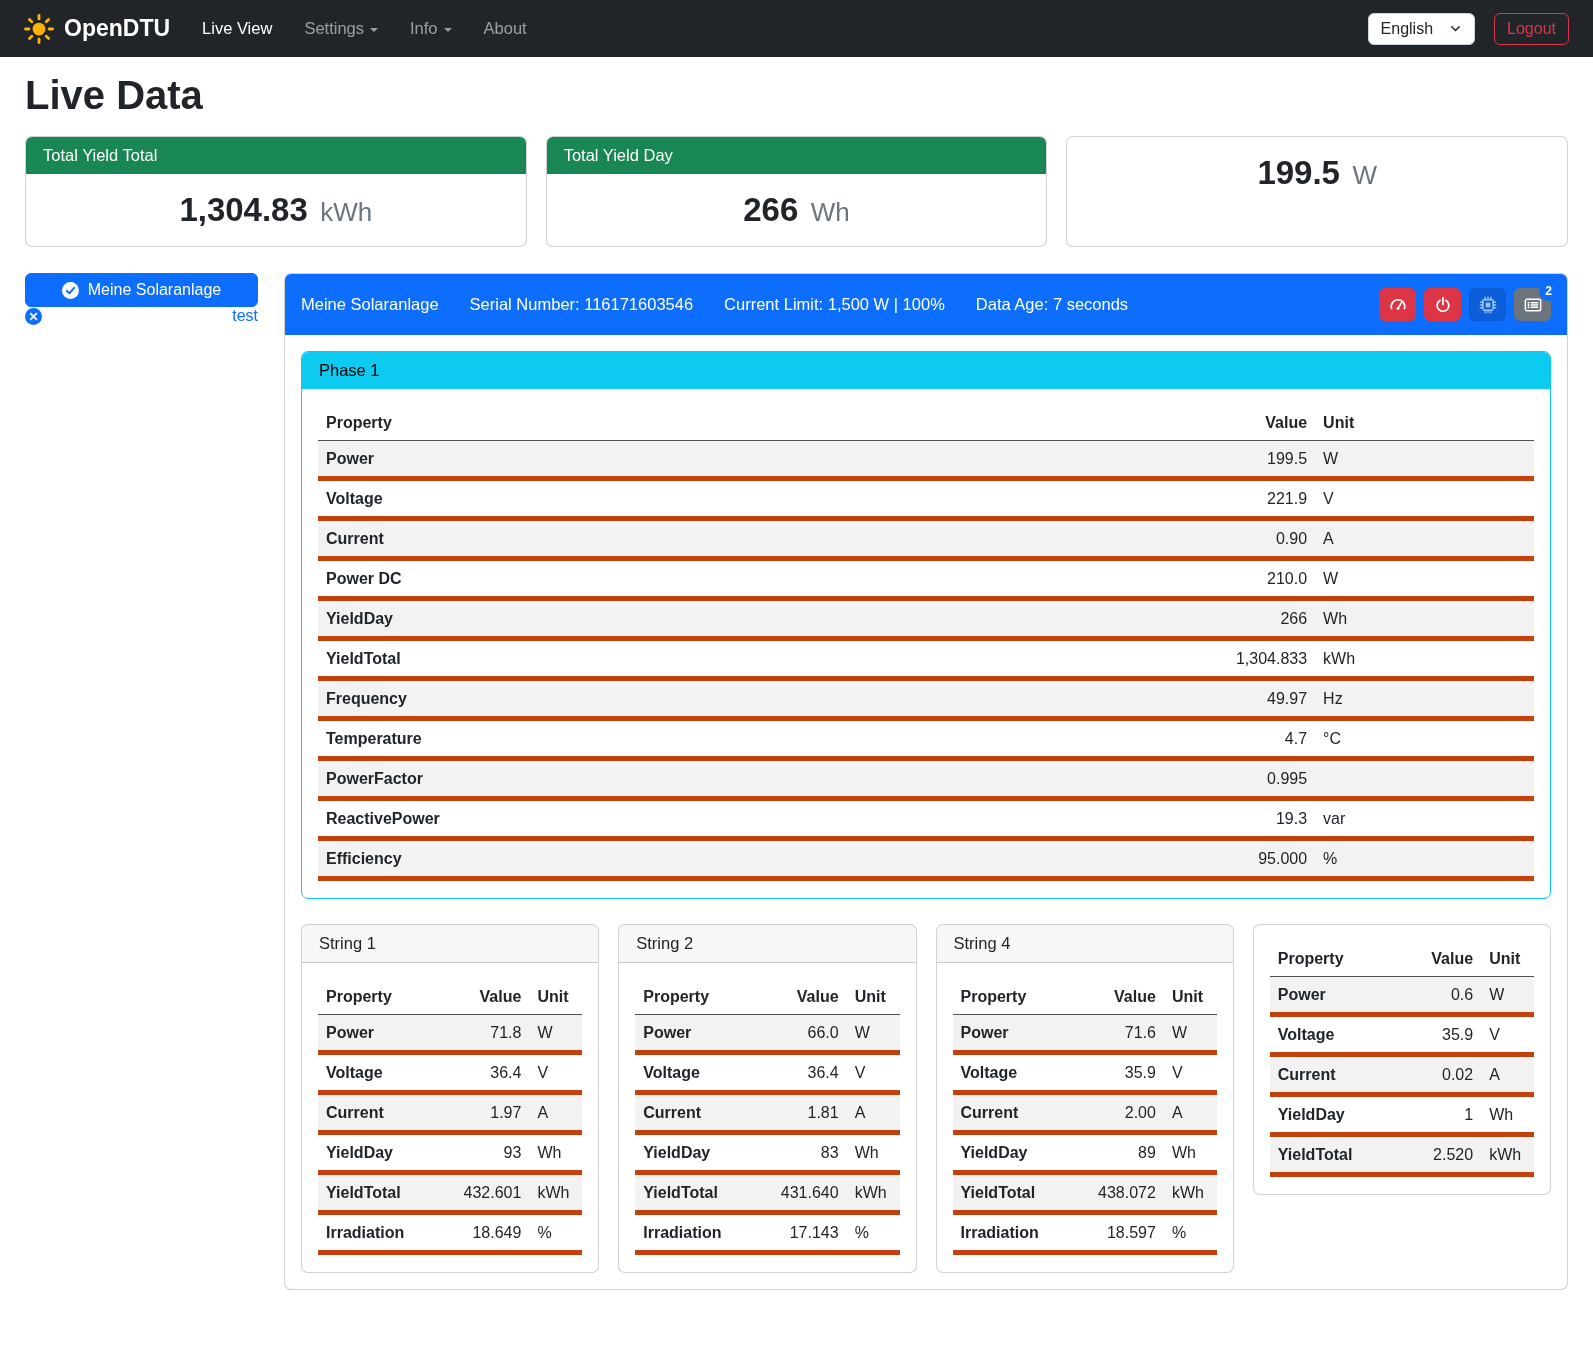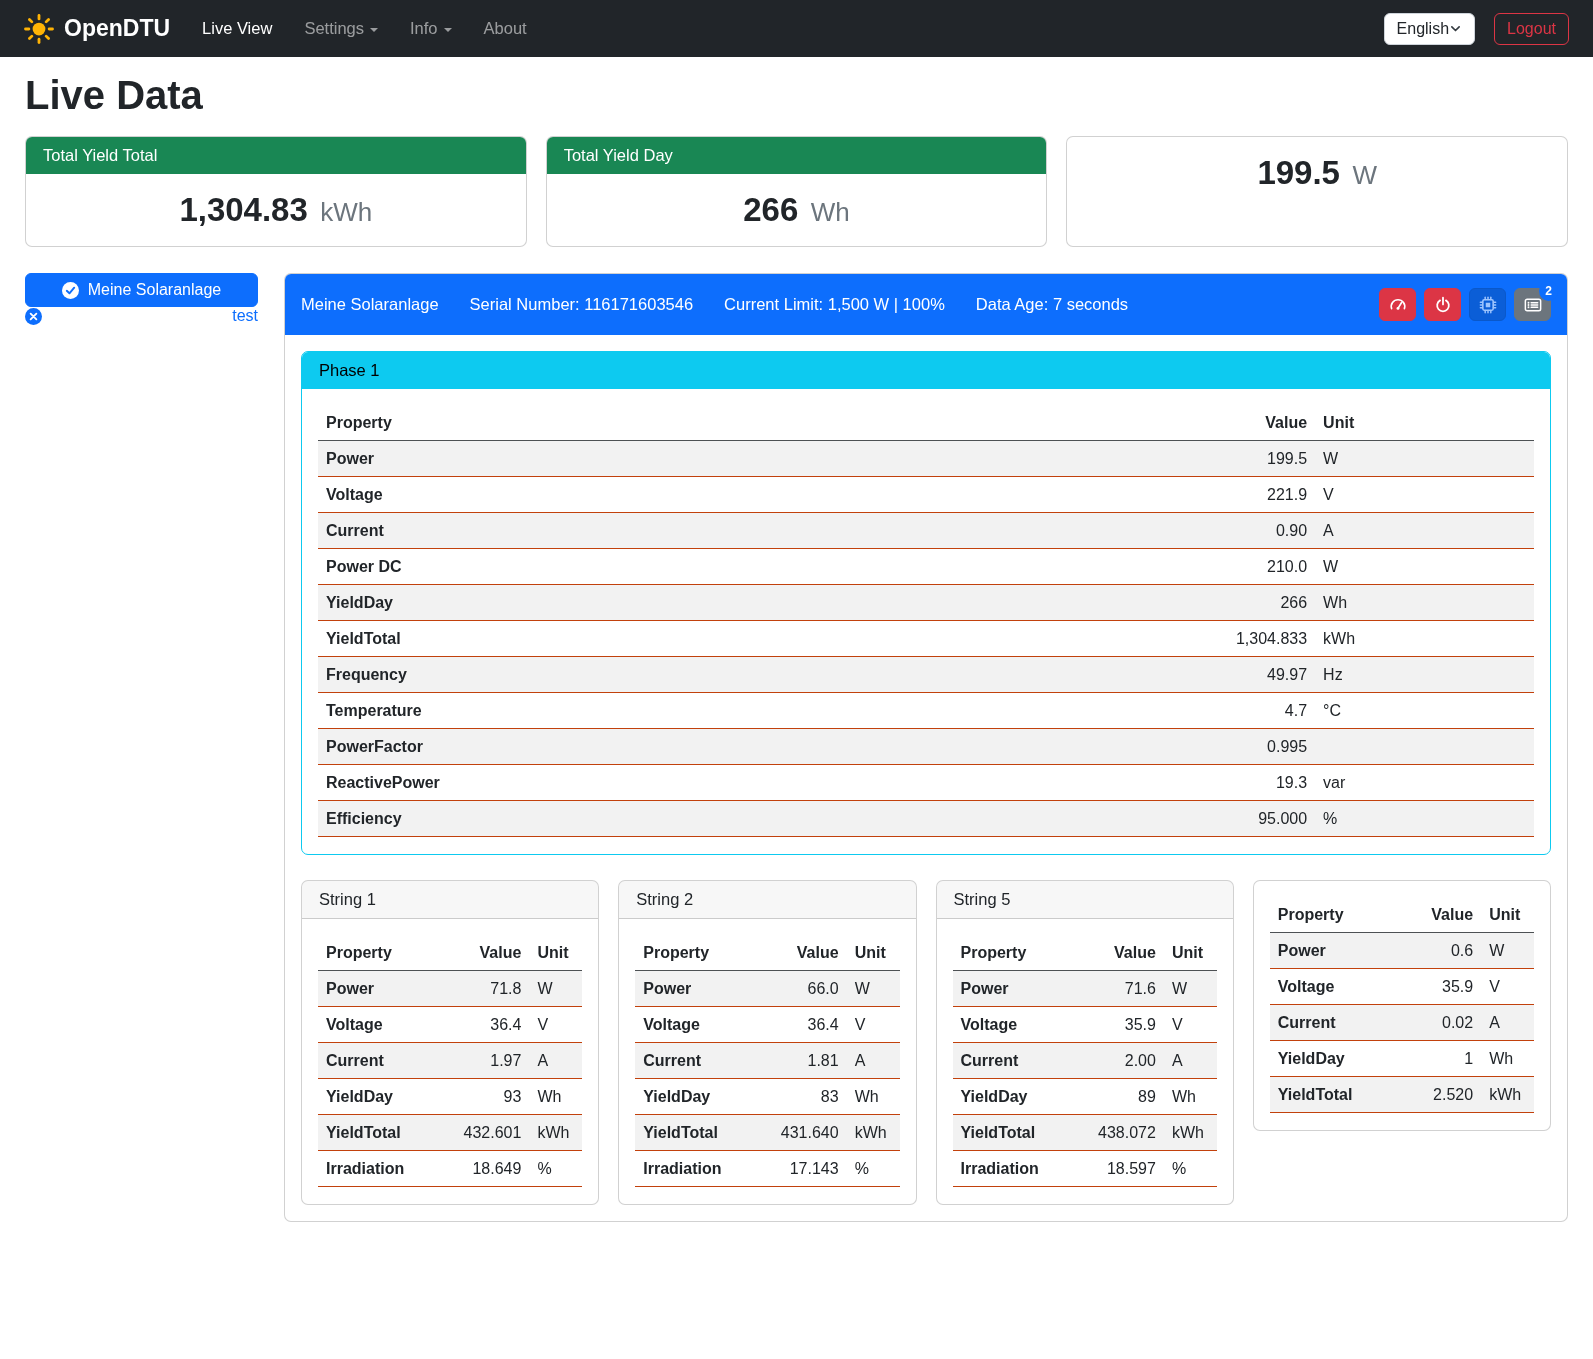--- a/index.html
+++ b/index.html
@@ -32,21 +32,21 @@
   }
   .nav-item.active { color: #fff; }
   .caret {
     width: 0; height: 0; display: inline-block;
     border-left: 4px solid transparent; border-right: 4px solid transparent;
     border-top: 4.5px solid currentColor; margin-top: 3px;
   }
   .nav-right { margin-left: auto; display: flex; align-items: center; gap: 19px; }
   .lang-select {
     background: #fff; border: 1px solid #ced4da; border-radius: 6px;
-    padding: 6px 12px; display: flex; align-items: center; gap: 0;
+    padding: 6px 12px; display: flex; align-items: center; gap: 16px;
     font-size: 16px; color: #212529; cursor: pointer;
   }
   .logout-btn {
     background: transparent; border: 1px solid #dc3545; color: #dc3545;
     border-radius: 6px; padding: 6px 12px; font-size: 16px; cursor: pointer;
   }
 
   
   .container { padding: 0 25px 20px; }
   .page-title { font-size: 40px; font-weight: 600; margin: 16px 0 18px; }
@@ -104,21 +104,21 @@
   .phase-header {
     background: #0dcaf0; color: #000; padding: 9px 17px;
     font-size: 16.5px; border-radius: 6px 6px 0 0;
   }
   .phase-body { padding: 16px 16px 1px; }
 
   
   .data-table { width: 100%; border-collapse: collapse; font-size: 16px; margin-bottom: 16px; }
   .data-table th, .data-table td { padding: 8.5px 8px; text-align: left; vertical-align: middle; }
   .data-table thead th { border-bottom: 1px solid #4d5154; font-weight: 700; }
-  .data-table tbody tr { border-bottom: 1px solid #c2410c; }
+  .data-table tbody tr { border-bottom: 5px solid #c2410c; }
   .data-table tbody tr:nth-child(odd) { background: rgba(0,0,0,.05); }
   .cell-prop { font-weight: 700; }
   .col-val, .cell-val { text-align: right !important; }
   .phase-table .col-prop { width: 55%; }
   .phase-table .col-val { width: 27%; }
   .phase-table .col-unit { width: 18%; }
   .string-table .col-prop { width: 44%; }
   .string-table .col-val { width: 36%; }
   .string-table .col-unit { width: 20%; }
 
@@ -463,21 +463,21 @@
   <tr class="data-row">
     <td class="cell-prop">Irradiation</td>
     <td class="cell-val">17.143</td>
     <td class="cell-unit">%</td>
   </tr>
 </tbody>
       </table>
     </div>
   </section>
             <section class="string-card">
-    <div class="string-card-header">String 5</div>
+    <div class="string-card-header">String 4</div>
     <div class="string-card-body">
       <table class="data-table string-table">
         <thead>
           <tr>
             <th class="col-prop">Property</th>
             <th class="col-val">Value</th>
             <th class="col-unit">Unit</th>
           </tr>
         </thead>
         <tbody>

